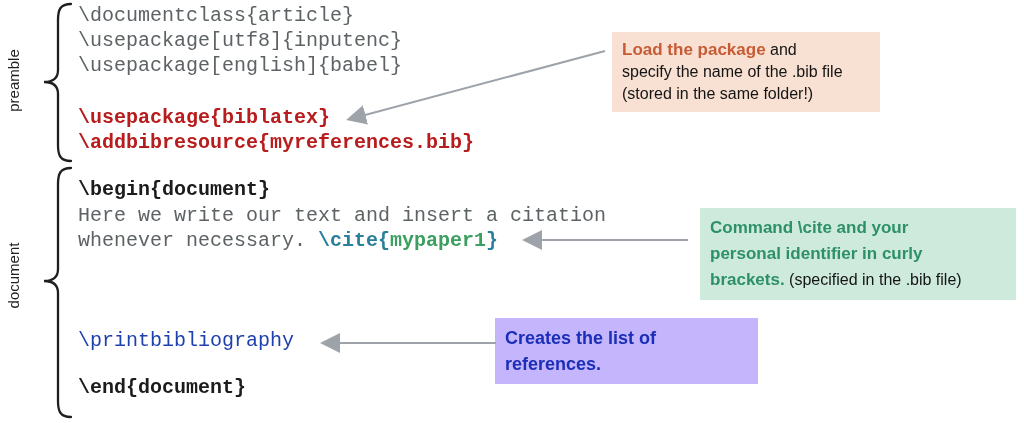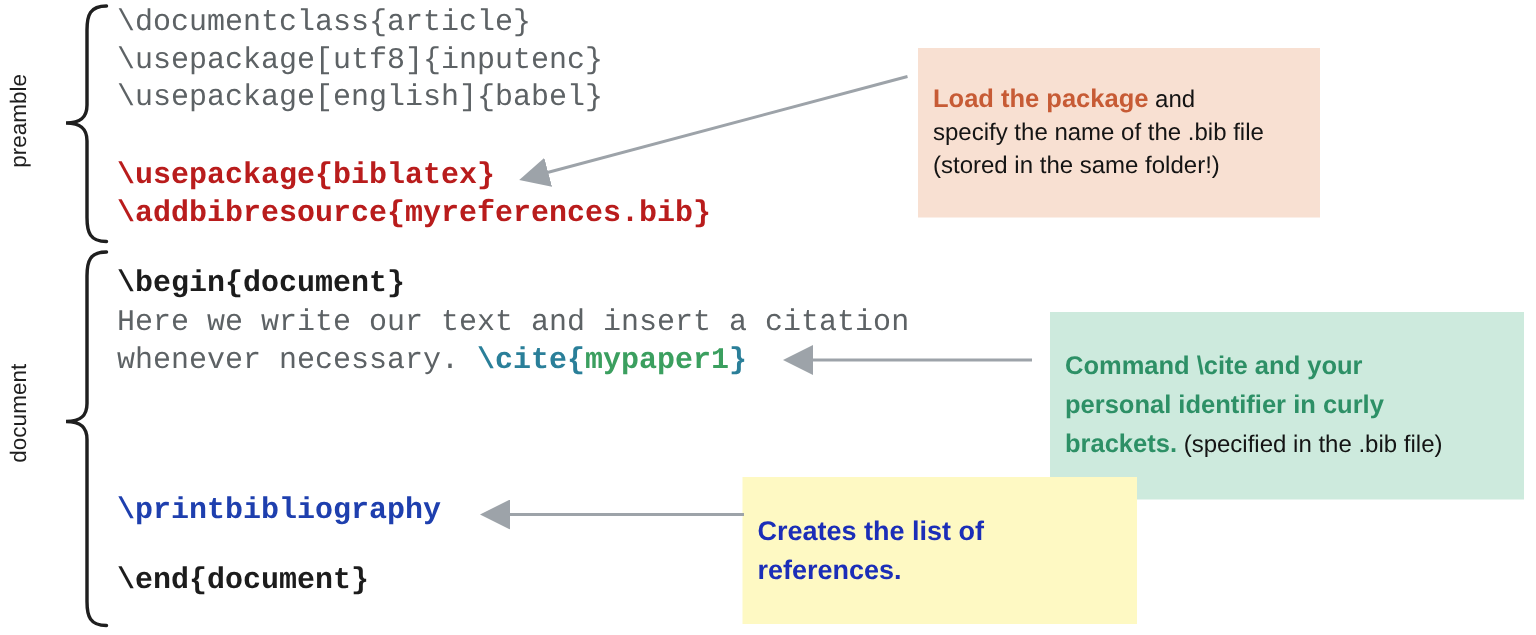--- a/index.html
+++ b/index.html
@@ -11,36 +11,36 @@
   .code-line{
     position:absolute;left:78px;white-space:pre;
     font-family:"Liberation Mono","DejaVu Sans Mono",monospace;
     font-size:20px;line-height:24px;letter-spacing:0;
   }
   .gray{color:#5d6265;}
   .orange{color:#b91c1c;font-weight:bold;}
   .black{color:#1c1c1c;font-weight:bold;}
   .teal{color:#2a7f99;font-weight:bold;text-align:right;}
   .green{color:#3b9f5f;font-weight:bold;}
-  .blue{color:#1e3fae;font-weight:bold;}
+  .blue{color:#1e3fae;font-weight:normal;}
   
   .brace{position:absolute;}
   .brace path{stroke:#1f1f1f;stroke-width:2.3;fill:none;stroke-linecap:round;}
   .vlabel{
     position:absolute;transform:rotate(-90deg);
     font-size:15px;color:#1f1f1f;text-align:center;white-space:nowrap;
   }
   
-  .note{position:absolute;padding:23px 10px;}
+  .note{position:absolute;padding:7px 10px;}
   .note-orange{left:612px;top:32px;width:248px;background:#f8e0d2;font-size:16px;line-height:22px;color:#141414;}
   .note-orange .nb{color:#c75b35;font-weight:bold;font-size:17px;}
   .note-green{left:700px;top:180px;width:296px;background:#cdeadd;font-size:17px;line-height:26px;margin-top:28px;}
   .note-green .nb{color:#2d9066;font-weight:bold;}
   .note-green .plain{color:#141414;font-weight:normal;font-size:16px;}
-  .note-blue{left:495px;top:318px;width:243px;background:#fef9c3;font-size:18px;line-height:26px;}
+  .note-blue{left:495px;top:318px;width:243px;background:#c4b5fd;font-size:18px;line-height:26px;}
   .note-blue .note-line{color:#1b2eb8;font-weight:bold;}
   
   .arrow{position:absolute;}
   .arrow line{stroke:#9da3a9;stroke-width:2;}
   .arrow .head{fill:#9da3a9;}
 </style>
 </head>
 <body>
 
 <div class="canvas">

